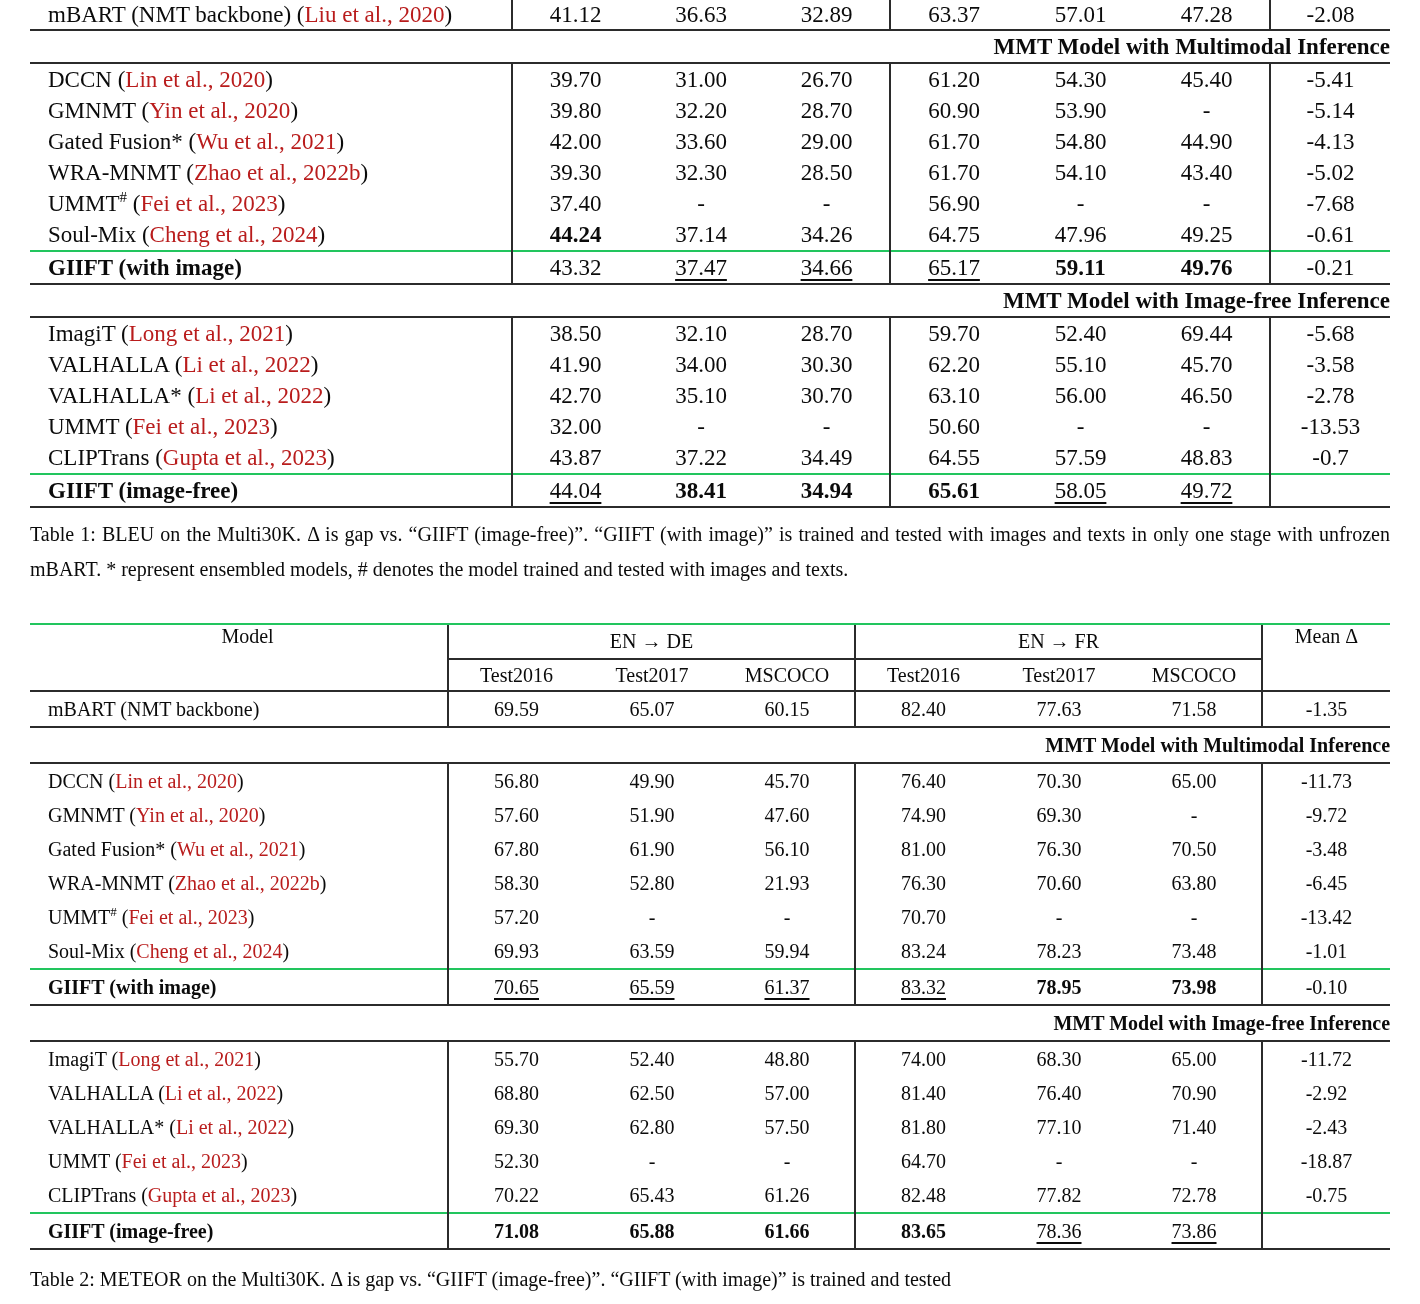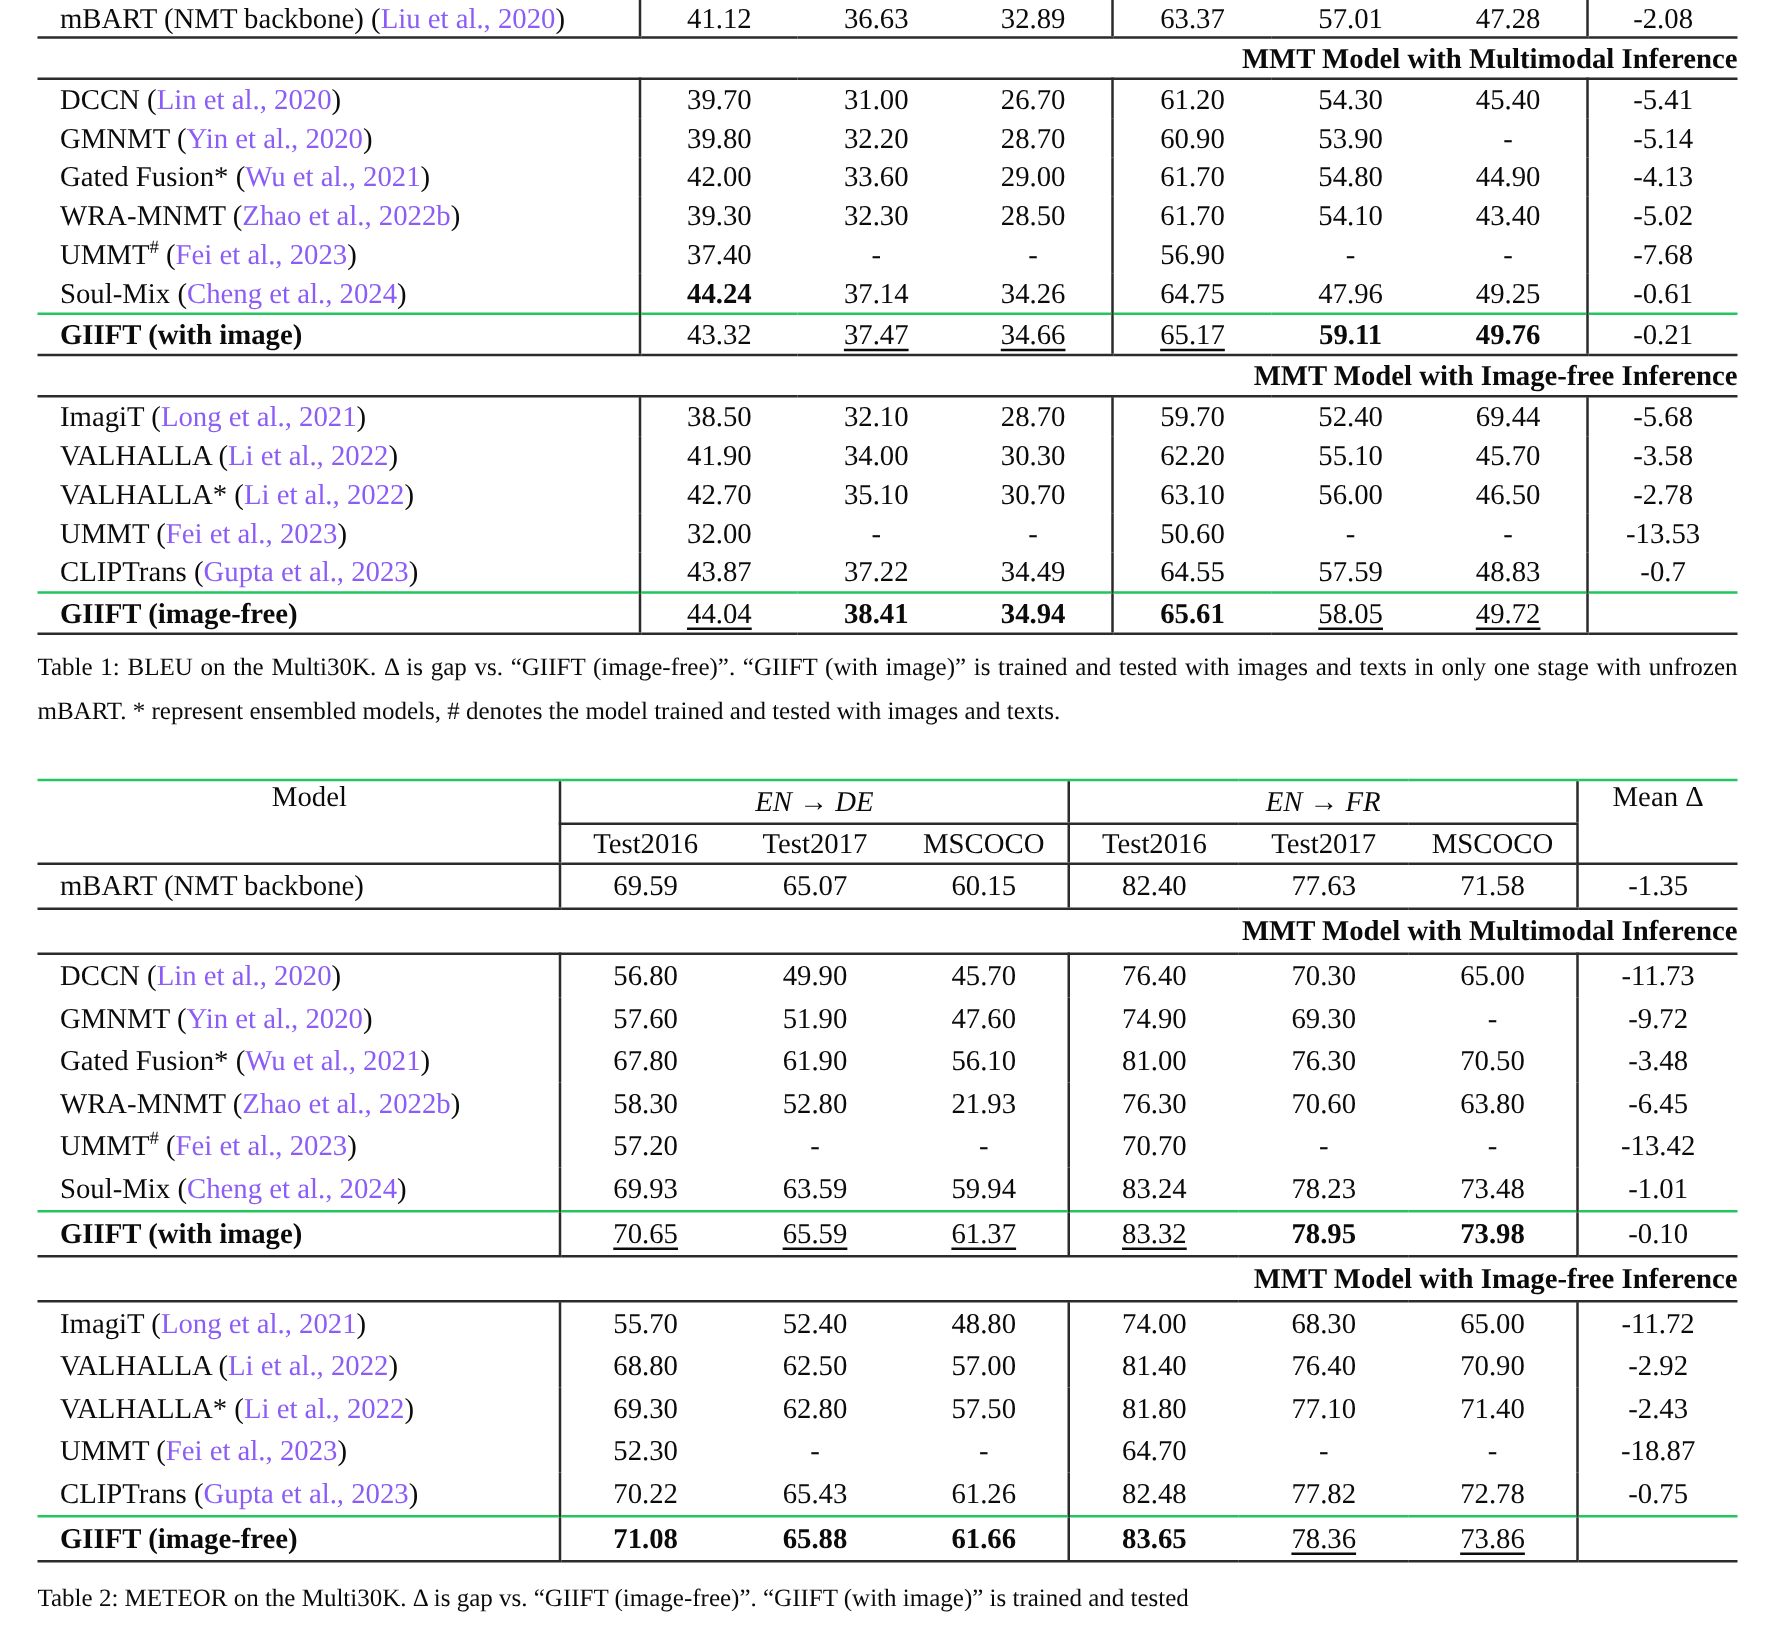--- a/index.html
+++ b/index.html
@@ -18,39 +18,39 @@
     width: 1360px;
   }
   td, th { padding: 0; }
 
   
   .tbl1 { font-size: 23px; }
   .tbl1 td { height: 31px; }
   .tbl1 tr:first-child td { height: 29px; }
 
   
-  .tbl2 { font-size: 23px; margin-top: 36px; }
+  .tbl2 { font-size: 20px; margin-top: 36px; }
   .tbl2 td { height: 34px; }
   .tbl2 thead th { height: 33px; font-weight: normal; text-align: center; }
   .tbl2 thead tr.subrow th { height: 30px; }
   th.model-h { text-align: left; padding-left: 18px; font-weight: bold; vertical-align: top; }
-  th.group-h { font-weight: bold; font-style: italic; }
+  th.group-h { font-weight: bold; }
   th.mean-h  { font-weight: bold; vertical-align: top; }
 
   td.model { text-align: left; padding-left: 18px; white-space: nowrap; overflow: hidden; }
   td.num { text-align: center; }
   td.section { text-align: right; font-weight: bold; }
 
   .vl { border-left: 2px solid #2b2b2b; }
   .bb, .cb { border-bottom: 2px solid #2b2b2b; }
   .bt { border-top: 2px solid #22c55e; }
 
   .bold { font-weight: bold; }
   .ul { text-decoration: underline; text-underline-offset: 4px; text-decoration-thickness: 1.5px; }
-  .cite { color: #8b5cf6; }
+  .cite { color: #b91c1c; }
   sup.marker { font-size: 0.65em; line-height: 0; }
 
   .caption {
     font-size: 20px;
     line-height: 35px;
     margin: 9px 0 0 0;
     text-align: justify;
   }
   .caption2 { margin-top: 12px; white-space: nowrap; overflow: hidden; }
 </style>

